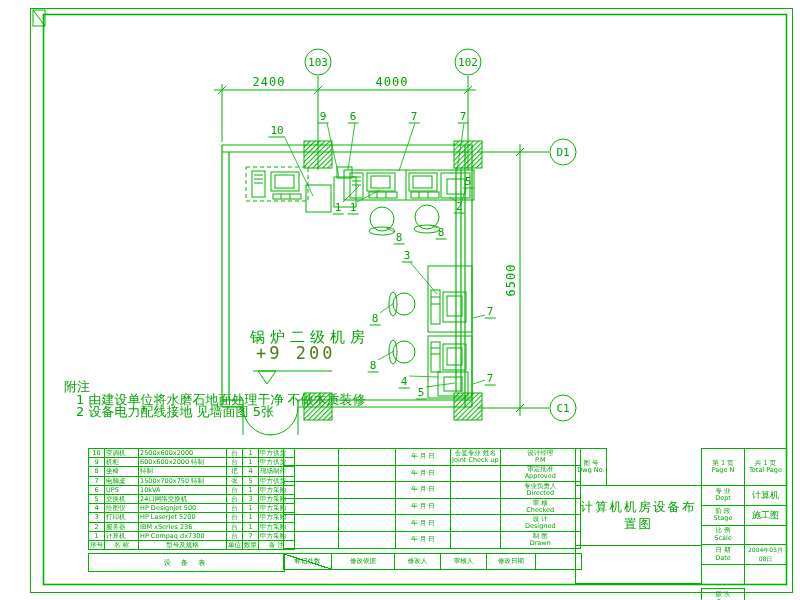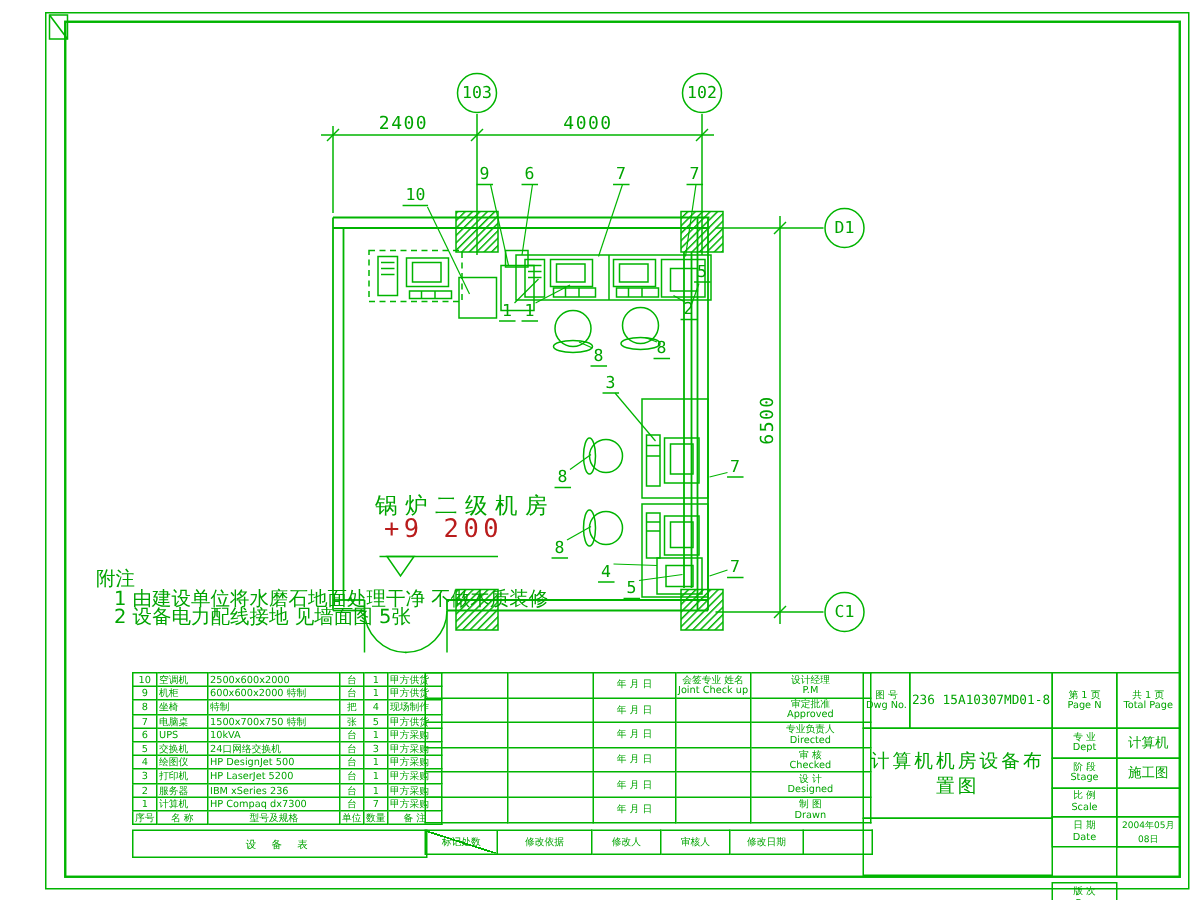--- a/index.html
+++ b/index.html
@@ -5,21 +5,21 @@
   html,body{margin:0;padding:0;background:#fff;}
   body{width:800px;height:600px;position:relative;font-family:"DejaVu Sans",sans-serif;color:#00a400;}
   .sheet{position:absolute;left:0;top:0;width:800px;height:600px;background:#fff;overflow:hidden;}
   svg{position:absolute;left:0;top:0;}
   .ctr{transform:translate(-50%,-50%);white-space:nowrap;}
   .callout{position:absolute;transform:translate(-50%,-50%);font:11px "DejaVu Sans Mono",monospace;
            color:#00a400;border-bottom:1px solid #00b400;padding:0 2px 1px;line-height:1;}
   .bubble{position:absolute;font:11px "DejaVu Sans Mono",monospace;color:#00a400;}
   .dim{position:absolute;font:12px "DejaVu Sans Mono",monospace;color:#00a400;letter-spacing:1px;}
   .room-label{position:absolute;font-size:15px;letter-spacing:5px;color:#00a400;white-space:nowrap;}
-  .elev{position:absolute;font:17px "DejaVu Sans Mono",monospace;letter-spacing:3px;color:#b91c1c;}
+  .elev{position:absolute;font:17px "DejaVu Sans Mono",monospace;letter-spacing:3px;color:#4d7c0f;}
   .note{position:absolute;font-size:13px;color:#00a400;white-space:nowrap;line-height:11px;}
   table{border-collapse:collapse;table-layout:fixed;}
   td{border:1px solid #00b400;overflow:hidden;white-space:nowrap;padding:0 1px;color:#00a400;}
   #equip-table{position:absolute;left:88px;top:448px;}
   #equip-table td{font-size:6.5px;height:8.2px;line-height:8px;}
   #equip-table td.c{text-align:center;}
   .equip-caption{position:absolute;left:88px;top:553px;width:195px;height:17px;border:1px solid #00b400;
                  font-size:7px;display:flex;align-items:center;justify-content:center;letter-spacing:4px;}
   #sig-table{position:absolute;left:283px;top:448px;}
   #sig-table td{font-size:6.5px;height:15.6px;text-align:center;line-height:7px;}
@@ -414,21 +414,20 @@
       <div class="cell" style="width: 45px;">修改人</div>
       <div class="cell" style="width: 45px;">审核人</div>
       <div class="cell" style="width: 48px;">修改日期</div>
       <div class="cell" style="width: 45px;"></div>
     </div>
 
   <div id="title-block">
     <div class="cell lbl2" style="left:0;top:0;width:32px;height:38px;">
       <div><span>图 号</span><br><span>Dwg No.</span></div>
     </div>
-    <div class="cell dwgno" style="left:31px;top:0;width:96px;height:38px;">236 15A10307MD01-8</div>
     <div class="cell lbl2" style="left:126px;top:0;width:44px;height:38px;">
       <div><span>第 1 页</span><br><span>Page N</span></div>
     </div>
     <div class="cell lbl2" style="left:169px;top:0;width:43px;height:38px;">
       <div><span>共 1 页</span><br><span>Total Page</span></div>
     </div>
     <div class="cell sheet-title" style="left:0;top:37px;width:127px;height:61px;">计算机机房设备布置图</div>
     <div class="cell" style="left:0;top:97px;width:127px;height:39px;"></div>
     <div id="tb-fields">
         <div class="cell lbl2" style="left: 126px; top: 37px; width: 44px; height: 20.8px;">

